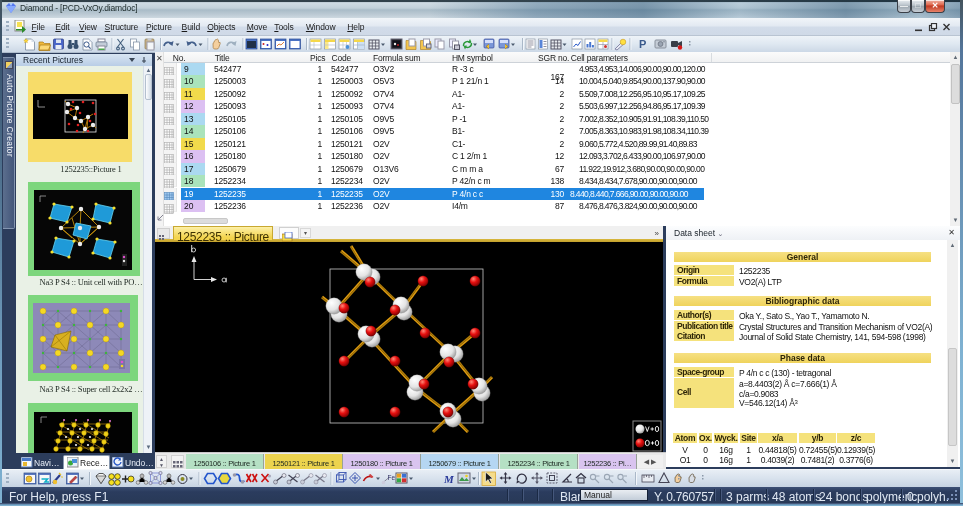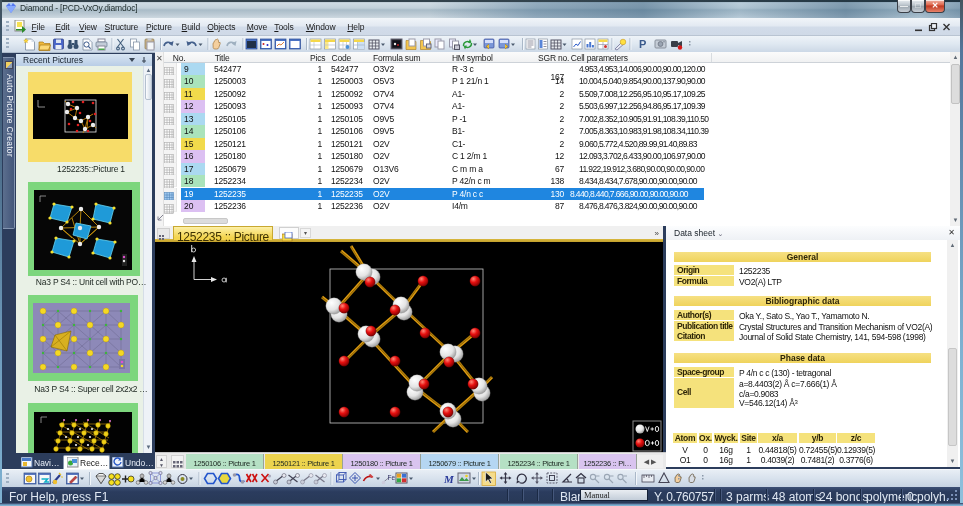--- a/index.html
+++ b/index.html
@@ -23,29 +23,29 @@
  background:linear-gradient(180deg,#eef3f8 0%,#dfe8f1 50%,#ccd8e6 100%);border-bottom:1px solid #aebccc;}
 #toolbar2{left:2px;top:469px;width:959px;height:18px;
  background:linear-gradient(180deg,#e8eef5 0%,#d8e2ed 50%,#c6d3e2 100%);border-top:1px solid #f4f7fa;}
 #dock{left:2px;top:53px;width:959px;height:416px;background:#2c3d5c;}
 #lborder{left:0;top:0;width:2px;height:506px;background:linear-gradient(180deg,#44545e,#39536e 10%,#6f9cbd 70%,#7fb2d2);}
 #rborder{right:0;top:0;width:3px;height:506px;background:linear-gradient(180deg,#44545e,#54769b 10%,#7fb2d2 70%,#8fc0dc);}
 #bborder{left:0;top:503px;width:963px;height:3px;background:linear-gradient(180deg,#335,#5d89ad 40%,#8ec0de);}
 #statusbar{left:2px;top:487px;width:959px;height:16px;background:linear-gradient(180deg,#3c4f74 0%,#2b3c5e 30%,#283957 100%);}
 .sbtext{font-size:12px;color:#dfe7f2;top:3px;}
 .sbsep{top:2px;width:1px;height:12px;background:#1b2a45;box-shadow:1px 0 0 #46587c;}
-#manualbox{left:578px;top:2px;width:68px;height:12px;background:linear-gradient(180deg,#e9edf2,#c3cdd9);border:1px solid #141f35;font-size:8.5px;color:#222;padding-left:3px;line-height:11px;font-family:Liberation Serif, serif;}
+#manualbox{left:578px;top:2px;width:68px;height:12px;background:linear-gradient(180deg,#e9edf2,#c3cdd9);border:1px solid #141f35;font-size:8.5px;color:#222;padding-left:3px;line-height:11px;}
 #apctab{left:3px;top:57px;width:12px;height:172px;background:linear-gradient(90deg,#5c6f8e,#43567a);border:1px solid #8495b0;border-left:none;border-radius:0 2px 2px 0;}
 #apctxt{left:1.5px;top:16px;font-size:8.5px;color:#f0f4fa;writing-mode:vertical-rl;letter-spacing:0.3px;height:150px;}
 #lpanel{left:16px;top:54px;width:136px;height:399px;background:#e9f1e6;}
 #lphead{left:0;top:0;width:136px;height:12px;background:linear-gradient(180deg,#d8e5f2,#b9cde6);font-size:8.5px;color:#15202e;padding:1px 0 0 7px;}
 #lpscroll{left:127px;top:12px;width:9px;height:387px;background:#eef2f7;border-left:1px solid #d5dde6;}
 #lpthumb{position:absolute;left:1px;top:8px;width:7px;height:26px;background:linear-gradient(90deg,#fdfeff,#cfd9e4);border:1px solid #b4c0cf;border-radius:2px;}
 .lparrow{position:absolute;left:1px;width:7px;font-size:6px;color:#5a6a7e;text-align:center;}
-.thumblabel{font-size:8.5px;color:#1c2620;width:148px;text-align:center;left:1px;letter-spacing:-0.2px;}
+.thumblabel{font-size:8.5px;color:#1c2620;width:148px;text-align:center;left:1px;letter-spacing:-0.2px;font-family:Liberation Serif, serif;}
 #tablewrap{left:155px;top:52px;width:806px;height:174px;background:#fff;}
 #tgutter{left:0;top:0;width:9px;height:174px;background:#f3f3f3;border-right:1px solid #e0e0e0;}
 #theader{left:9px;top:0;width:786px;height:11px;background:linear-gradient(180deg,#fbfbfb,#f0f1f2);border-bottom:1px solid #cdd2d8;}
 .th{position:absolute;top:1px;font-size:8.5px;color:#222;letter-spacing:-0.2px;}
 .rh{position:absolute;left:9px;width:13px;height:12.45px;background:#f4f4f4;border-right:1px solid #e4e4e4;border-bottom:1px solid #ececec;}
 .nocell{position:absolute;left:26px;width:24px;height:12.45px;font-size:8.5px;color:#111;padding:1px 0 0 3px;}
 .cell{position:absolute;font-size:8.5px;color:#111;letter-spacing:-0.2px;white-space:pre;}
 .cpar{letter-spacing:-0.62px;margin-left:9px;}
 #tvscroll{left:795px;top:0;width:11px;height:174px;background:#f0f0f0;}
 .scrbtn{position:absolute;left:0;width:11px;height:11px;color:#606a75;font-size:6px;text-align:center;line-height:11px;}

